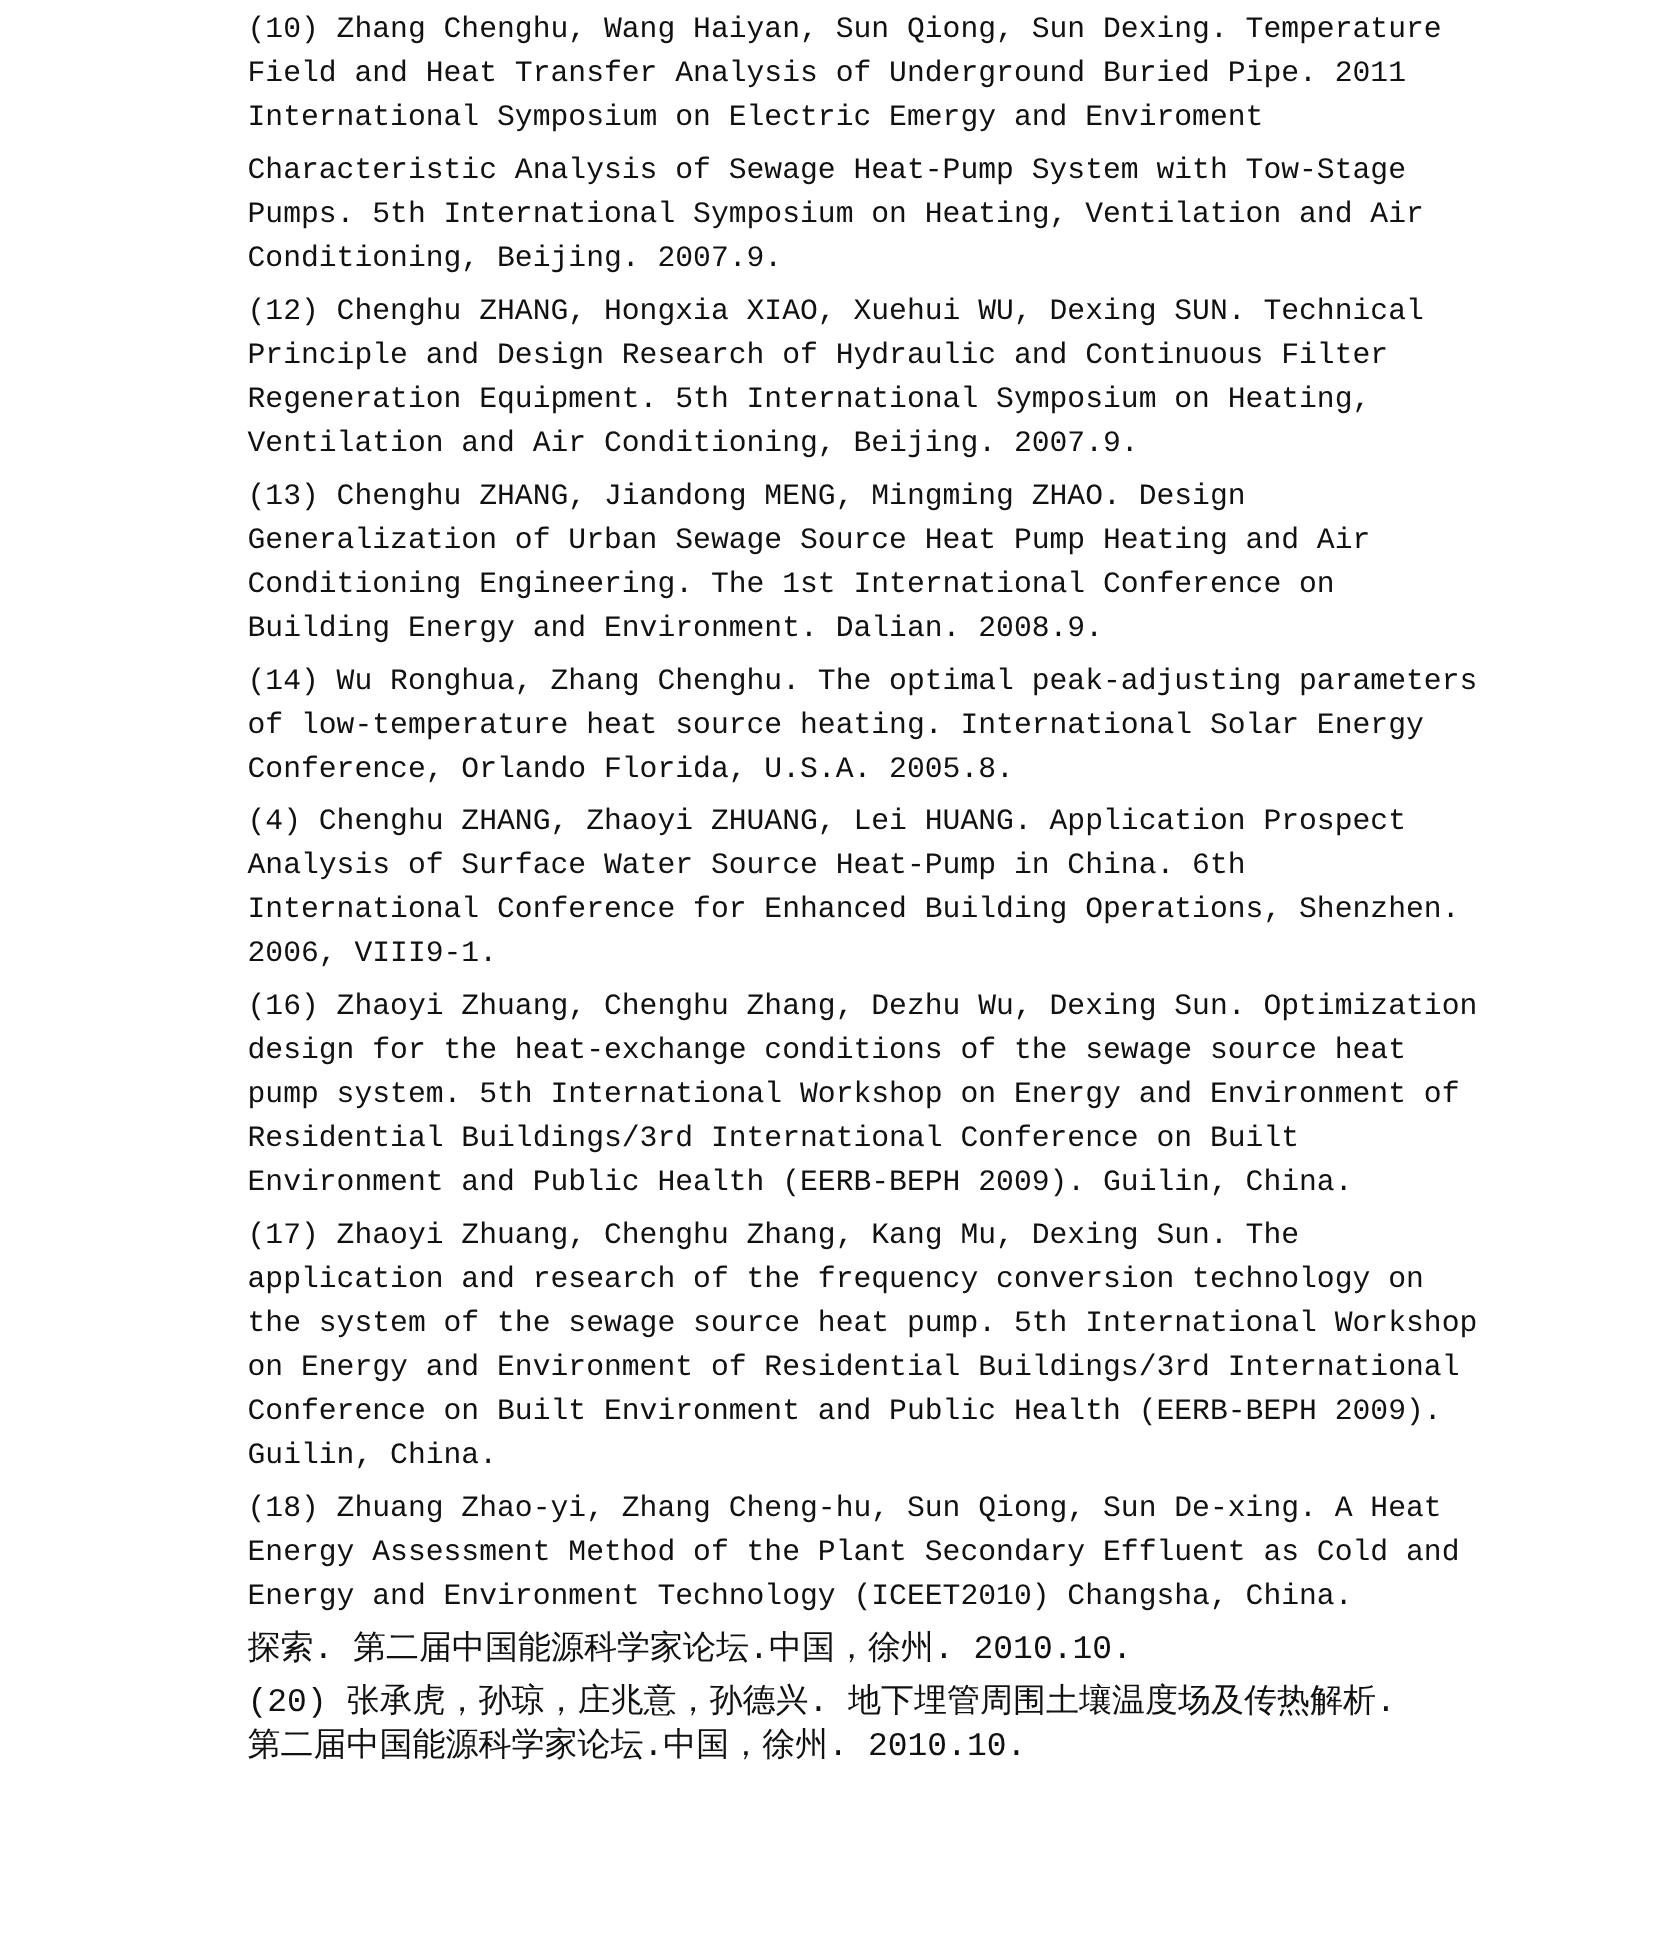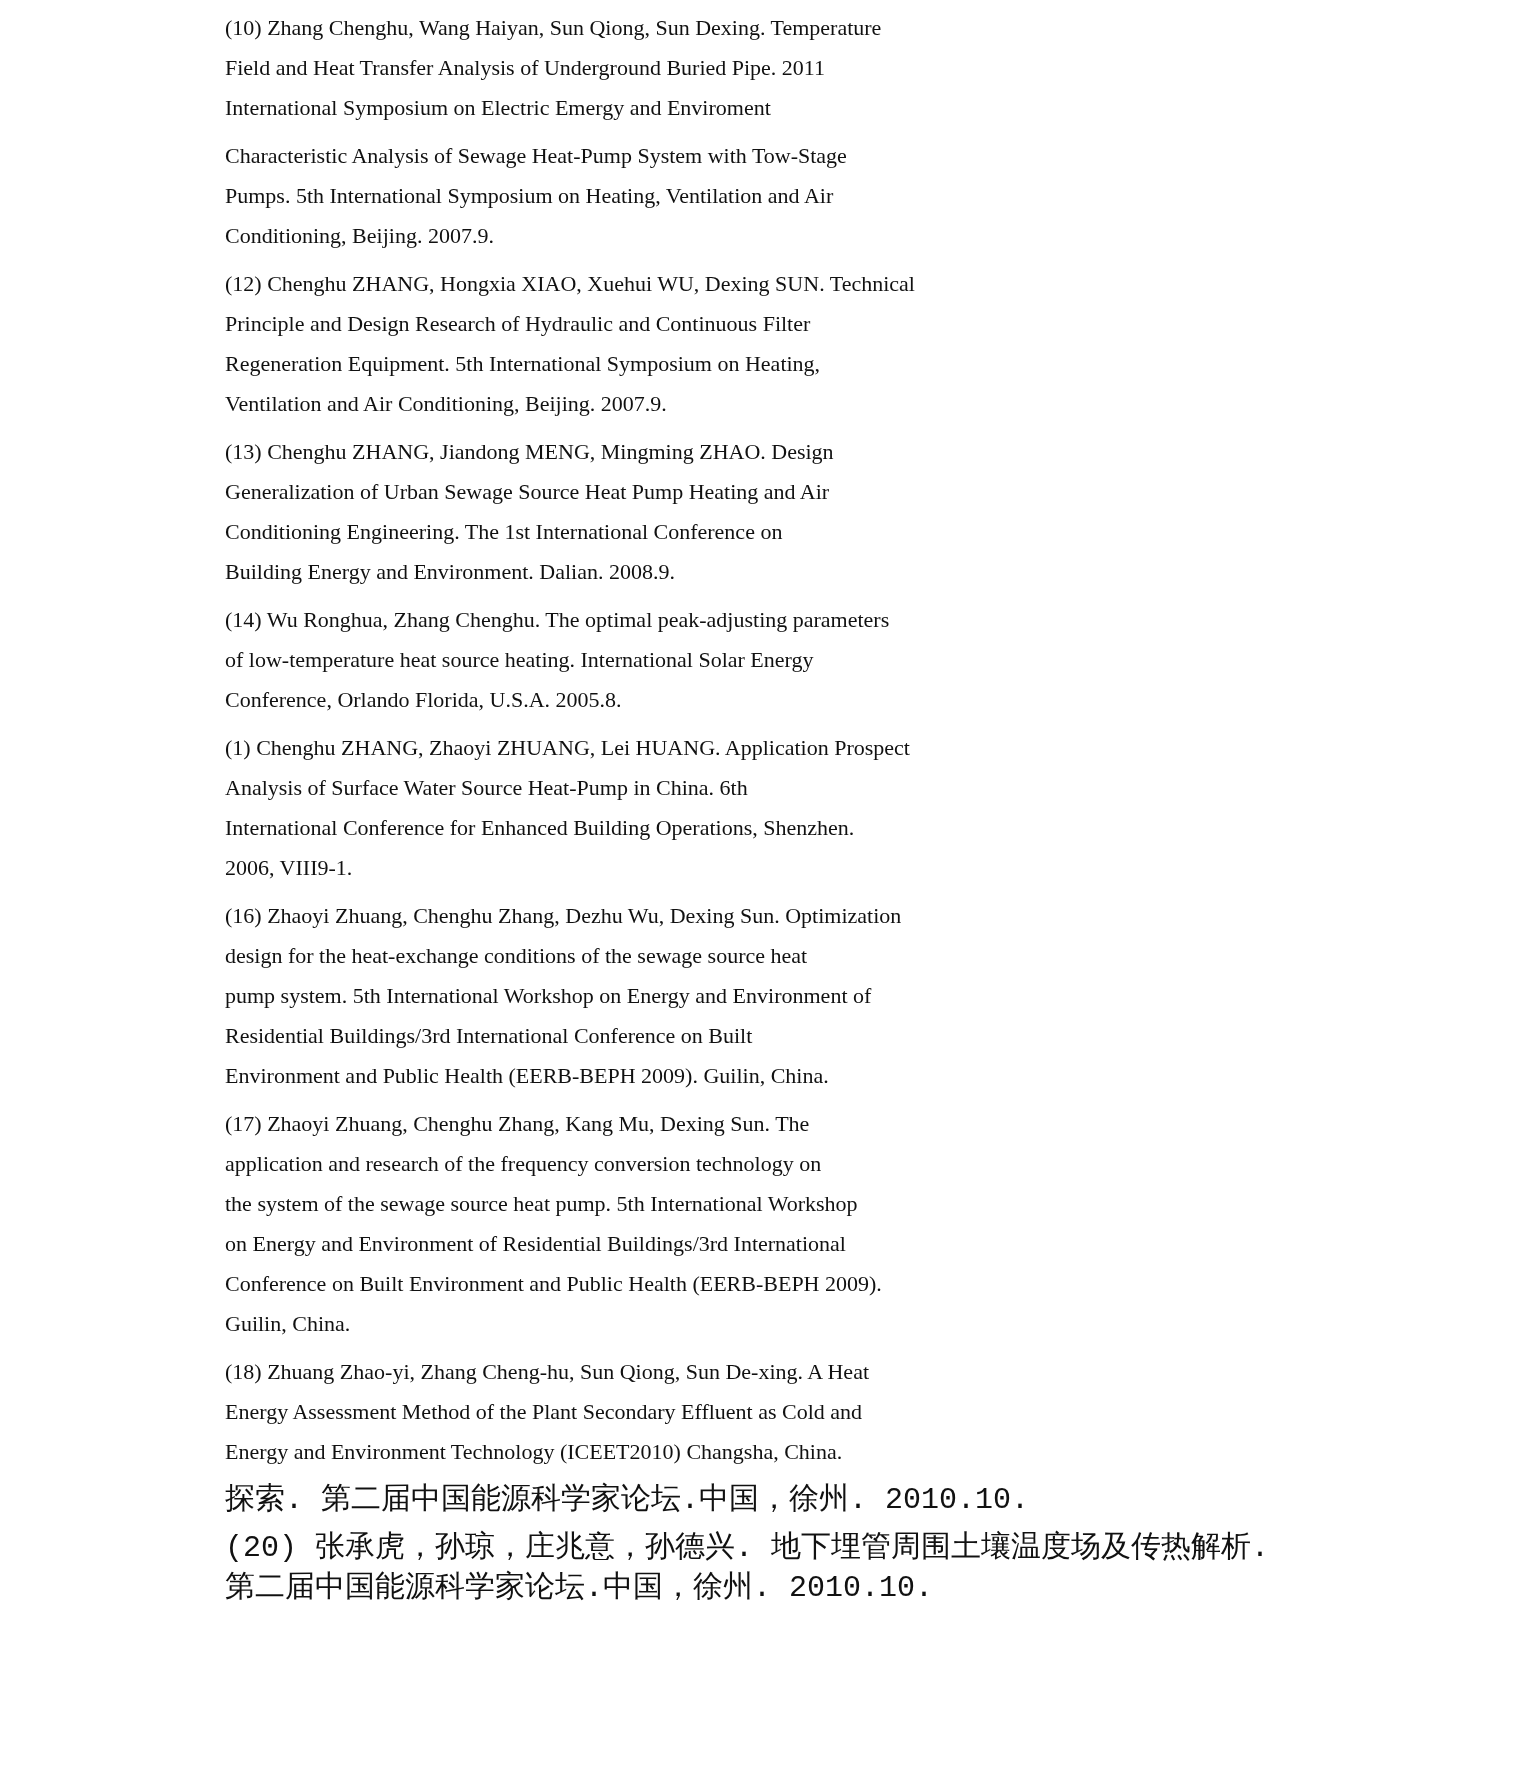--- a/index.html
+++ b/index.html
@@ -14,22 +14,22 @@
     background: #ffffff;
     overflow: hidden;
   }
   .refs {
     position: absolute;
     left: 225px;
     top: 8px;
     width: 1170px;
   }
   .ref {
-    font-family: Liberation Serif, serif;
-    font-size: 22px;
+    font-family: Liberation Mono, monospace;
+    font-size: 27px;
     line-height: 40px;
     color: #111111;
     margin: 0 0 8px 0;
   }
   .ref.zh {
     font-size: 30px;
     font-family: "Liberation Mono", "DejaVu Sans", sans-serif;
   }
   .line {
     white-space: pre;
@@ -61,21 +61,21 @@
         <div class="line">Generalization of Urban Sewage Source Heat Pump Heating and Air</div>
         <div class="line">Conditioning Engineering. The 1st International Conference on</div>
         <div class="line">Building Energy and Environment. Dalian. 2008.9.</div>
       </div>
       <div class="ref">
         <div class="line">(14) Wu Ronghua, Zhang Chenghu. The optimal peak-adjusting parameters</div>
         <div class="line">of low-temperature heat source heating. International Solar Energy</div>
         <div class="line">Conference, Orlando Florida, U.S.A. 2005.8.</div>
       </div>
       <div class="ref">
-        <div class="line">(1) Chenghu ZHANG, Zhaoyi ZHUANG, Lei HUANG. Application Prospect</div>
+        <div class="line">(4) Chenghu ZHANG, Zhaoyi ZHUANG, Lei HUANG. Application Prospect</div>
         <div class="line">Analysis of Surface Water Source Heat-Pump in China. 6th</div>
         <div class="line">International Conference for Enhanced Building Operations, Shenzhen.</div>
         <div class="line">2006, VIII9-1.</div>
       </div>
       <div class="ref">
         <div class="line">(16) Zhaoyi Zhuang, Chenghu Zhang, Dezhu Wu, Dexing Sun. Optimization</div>
         <div class="line">design for the heat-exchange conditions of the sewage source heat</div>
         <div class="line">pump system. 5th International Workshop on Energy and Environment of</div>
         <div class="line">Residential Buildings/3rd International Conference on Built</div>
         <div class="line">Environment and Public Health (EERB-BEPH 2009). Guilin, China.</div>

